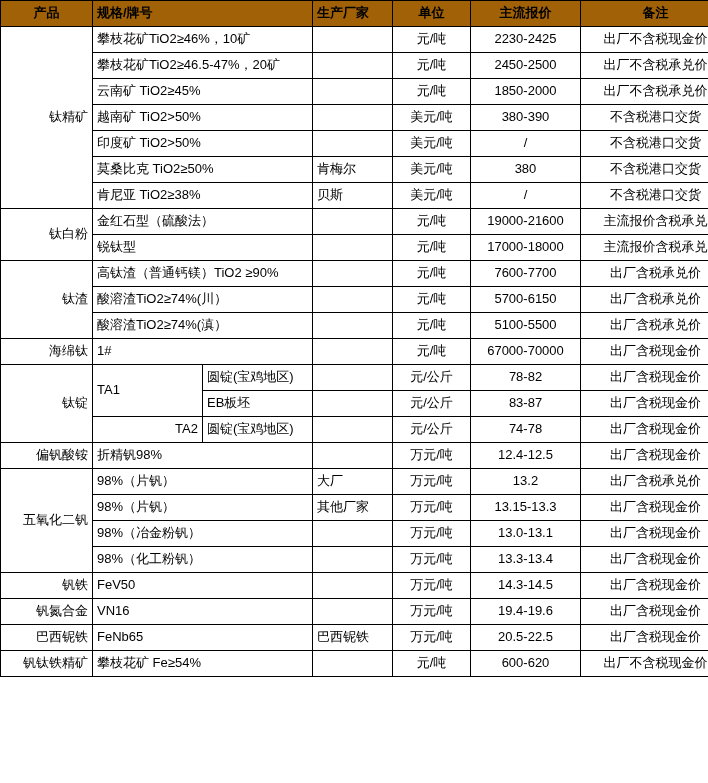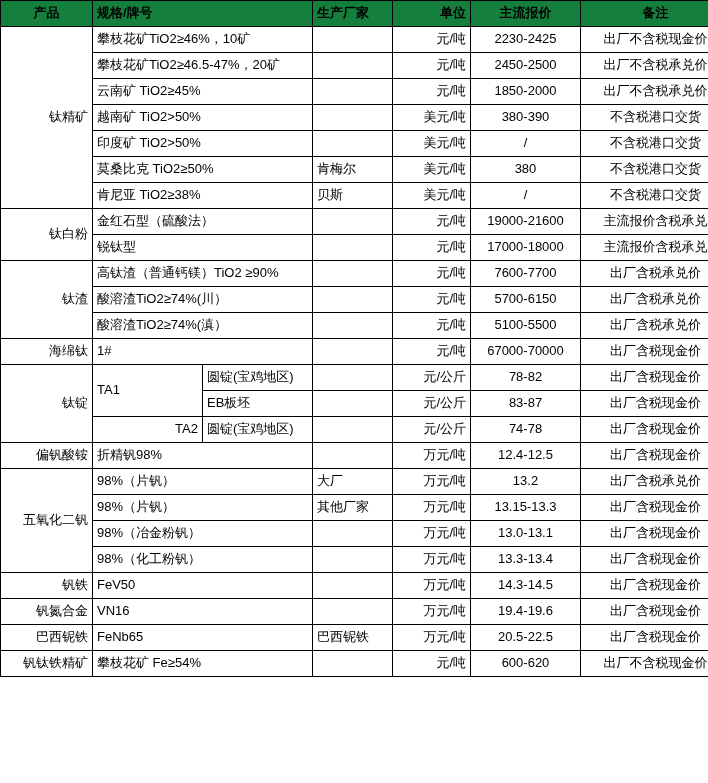--- a/index.html
+++ b/index.html
@@ -24,34 +24,34 @@
     font-size: 13px;
     color: #000000;
     padding: 2px 4px;
     line-height: 1.15;
     height: 26px;
     box-sizing: border-box;
     overflow: hidden;
     white-space: nowrap;
   }
   thead th {
-    background: #15803d;
+    background: #a16207;
     color: #ffffff;
     font-weight: bold;
     text-align: center;
     font-size: 14px;
     height: 30px;
     margin-top: 12px;
   }
   .c-product   { width: 92px;  text-align: center; }
   .c-spec      { width: 220px; text-align: left;  padding-left: 6px; }
   .c-spec-sub1 { width: 70px;  text-align: left;  padding-left: 6px; }
   .c-spec-sub2 { width: 150px; text-align: left;  padding-left: 6px; }
   .c-maker     { width: 80px;  text-align: left; }
-  .c-unit      { width: 78px;  text-align: right; }
+  .c-unit      { width: 78px;  text-align: center; }
   .c-price     { width: 110px; text-align: center; }
   .c-remark    { width: 150px; text-align: center; }
   .vcenter { vertical-align: middle; text-align: right; }
 </style>
 </head>
 <body>
 
 <table id="price-table">
   <thead>
     <tr>

